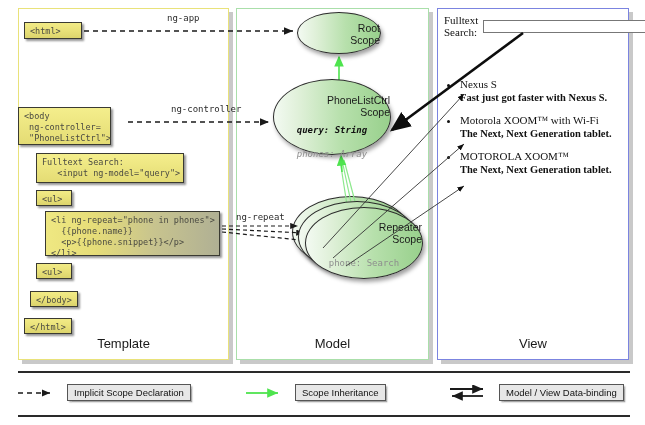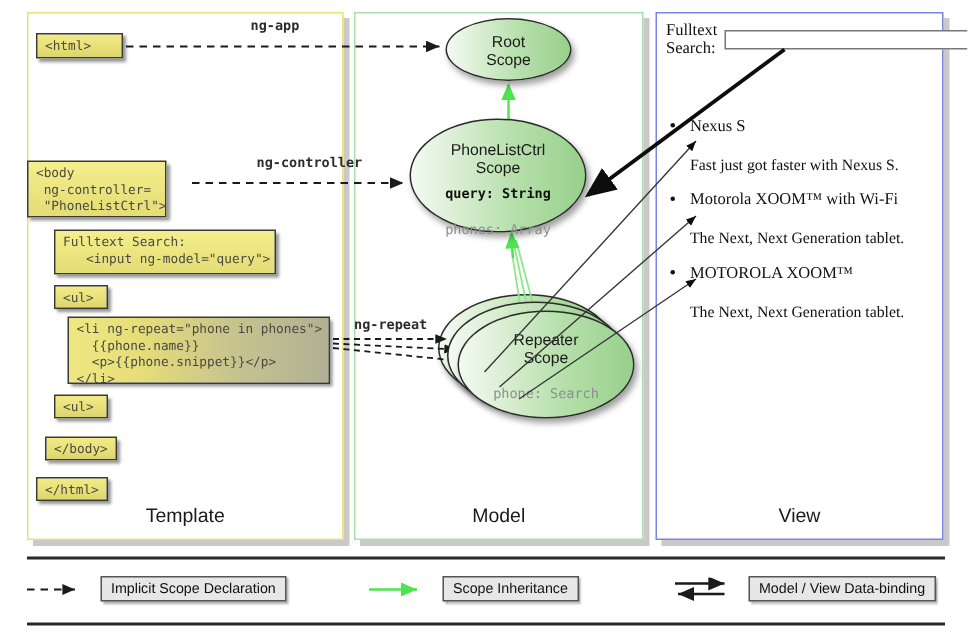--- a/index.html
+++ b/index.html
@@ -73,21 +73,20 @@
   #box-htmlc  { left: 24px;  top: 318px; width: 48px;  height: 16px; }
 
   
   .conn-label {
     position: absolute;
     font-family: "DejaVu Sans Mono", monospace;
     font-size: 9px;
     color: #2c2c2c;
     z-index: 4;
     white-space: nowrap;
-    font-weight: bold;
   }
   #label-ngapp      { left: 167px; top: 13px; }
   #label-ngcontroller { left: 139px; top: 104px; padding-left: 32px; }
   #label-ngrepeat   { left: 236px; top: 212px; }
 
   
   .ellipse {
     position: absolute;
     border-radius: 50%;
     border: 1px solid #2b2b2b;
@@ -95,35 +94,36 @@
     box-shadow: 2px 3px 4px rgba(0,0,0,0.38);
     text-align: center;
     color: #1a1a1a;
     z-index: 3;
     box-sizing: border-box;
   }
   .ellipse-title {
     font-size: 10.5px;
     line-height: 12px;
     color: #1a1a1a;
+    text-align: right;
   }
   .ellipse-prop {
     font-family: "DejaVu Sans Mono", monospace;
     font-size: 9px;
     line-height: 11px;
   }
   .prop-strong { color: #111; font-weight: bold; }
   .prop-dim { color: #8e8e8e; margin-top: 13px; }
 
   #ell-root { left: 297px; top: 12px; width: 84px; height: 42px; }
   #ell-root .ellipse-title { margin-top: 9px; }
 
   #ell-ctrl { left: 273px; top: 79px; width: 118px; height: 76px; }
   #ell-ctrl .ellipse-title { margin-top: 14px; }
-  #ell-ctrl .props { margin-top: 7px; }
+  #ell-ctrl .props { margin-top: 7px; font-style: italic; }
   #ell-rep-back2 { left: 292px; top: 196px; width: 118px; height: 72px; z-index: 1; }
   #ell-rep-back1 { left: 298px; top: 201px; width: 118px; height: 72px; z-index: 2; }
   #ell-rep-front { left: 305px; top: 207px; width: 118px; height: 72px; z-index: 3; }
   #ell-rep-front .ellipse-title { margin-top: 13px; }
   #ell-rep-front .props { margin-top: 10px; }
 
   
   #view-content {
     position: absolute;
     left: 444px;
@@ -153,21 +153,22 @@
     margin-top: 40px;
   }
   #view-list li {
     font-size: 11px;
     line-height: 13px;
     margin-bottom: 0;
   }
   .view-snippet {
     font-size: 10.5px;
     line-height: 13px;
-    margin: 13px 0 10px 0;
+    margin: 0 0 10px 0;
+    font-weight: bold;
   }
 
   
   #legend {
     position: absolute;
     left: 18px;
     top: 371px;
     width: 612px;
     height: 46px;
   }

